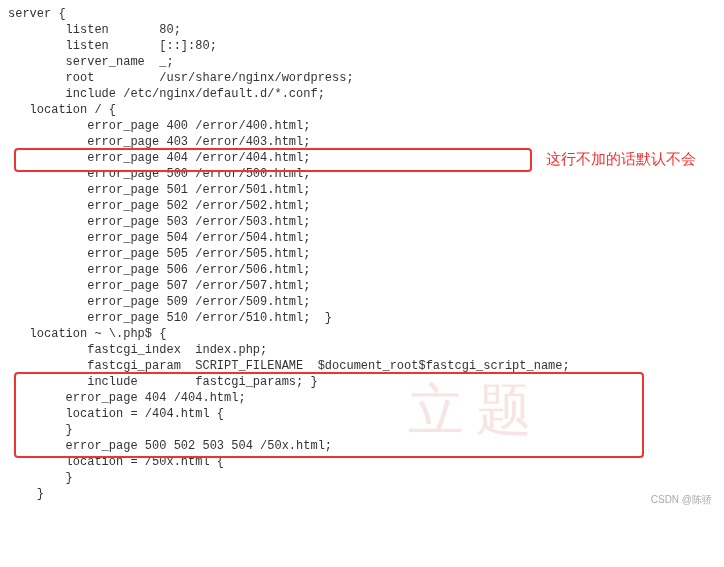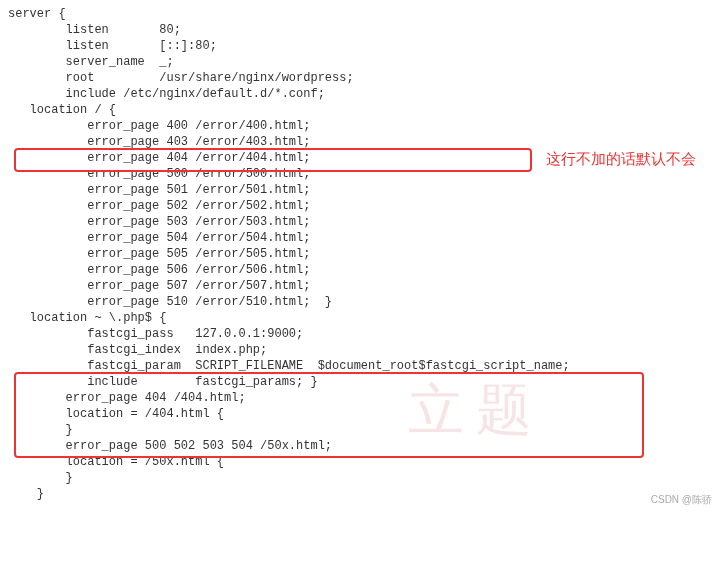--- a/index.html
+++ b/index.html
@@ -65,23 +65,23 @@
   <div class="line">           error_page 403 /error/403.html;</div>
   <div class="line">           error_page 404 /error/404.html;</div>
   <div class="line">           error_page 500 /error/500.html;</div>
   <div class="line">           error_page 501 /error/501.html;</div>
   <div class="line">           error_page 502 /error/502.html;</div>
   <div class="line">           error_page 503 /error/503.html;</div>
   <div class="line">           error_page 504 /error/504.html;</div>
   <div class="line">           error_page 505 /error/505.html;</div>
   <div class="line">           error_page 506 /error/506.html;</div>
   <div class="line">           error_page 507 /error/507.html;</div>
+  <div class="line">           error_page 509 /error/509.html;</div>
   <div class="line">           error_page 510 /error/510.html;  }</div>
   <div class="line">   location ~ \.php$ {</div>
-  <div class="line">           fastcgi_pass   127.0.0.1:9000;</div>
   <div class="line">           fastcgi_index  index.php;</div>
   <div class="line">           fastcgi_param  SCRIPT_FILENAME  $document_root$fastcgi_script_name;</div>
   <div class="line">           include        fastcgi_params; }</div>
   <div class="line">        error_page 404 /404.html;</div>
   <div class="line">        location = /404.html {</div>
   <div class="line">        }</div>
   <div class="line"></div>
   <div class="line">        error_page 500 502 503 504 /50x.html;</div>
   <div class="line">        location = /50x.html {</div>
   <div class="line">        }</div>

